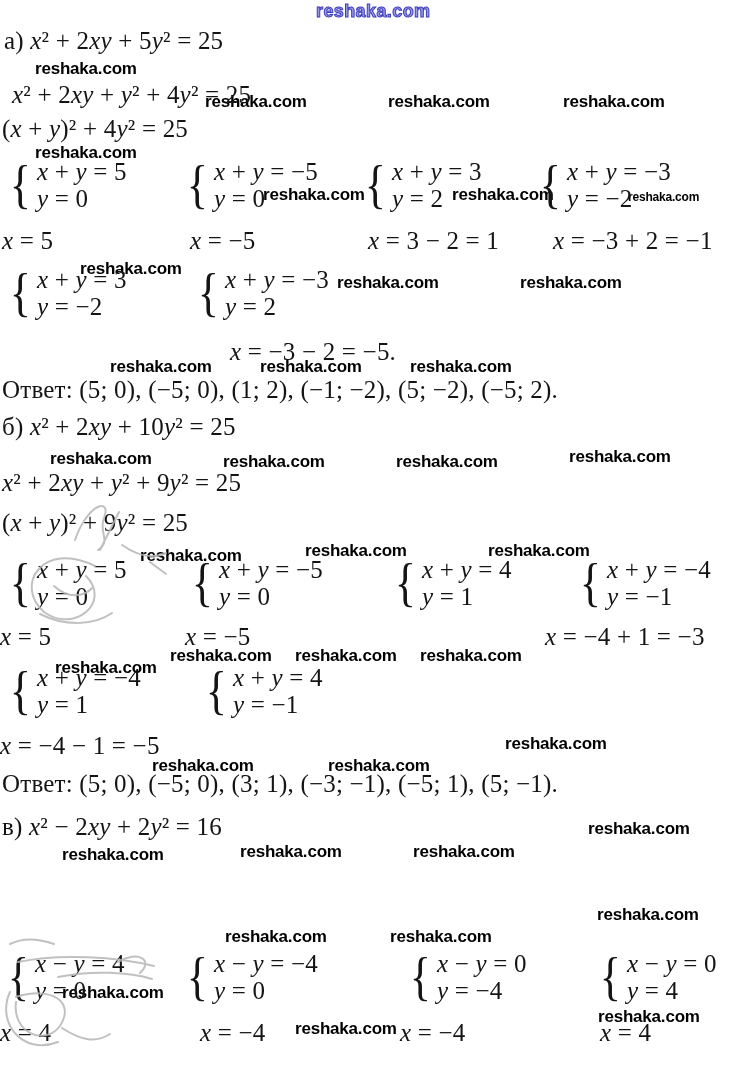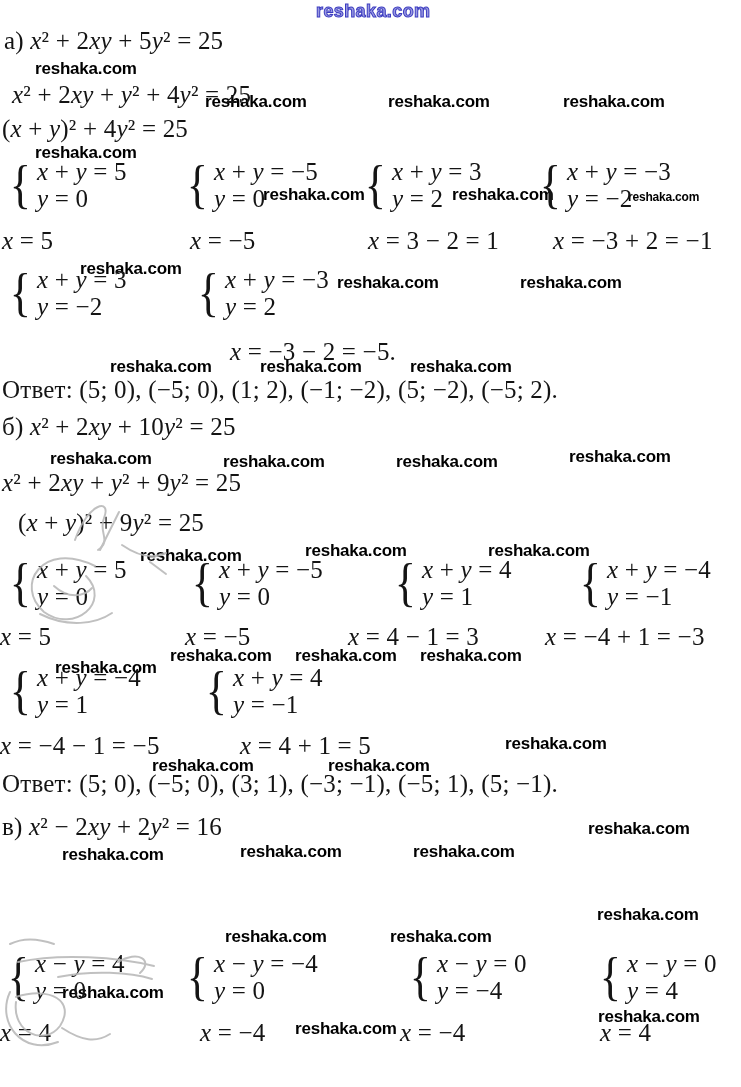--- a/index.html
+++ b/index.html
@@ -160,21 +160,21 @@
       <span class="sline"><i>y</i> = 2</span>
     </span>
   </div>
 
   <div class="math" style="left:230px;top:337px"><i>x</i> = −3 − 2 = −5.</div>
 
   <div class="math" style="left:2px;top:375px">Ответ: (5; 0), (−5; 0), (1; 2), (−1; −2), (5; −2), (−5; 2).</div>
 
   <div class="math" style="left:2px;top:412px">б) <i>x</i>² + 2<i>x</i><i>y</i> + 10<i>y</i>² = 25</div>
   <div class="math" style="left:2px;top:468px"><i>x</i>² + 2<i>x</i><i>y</i> + <i>y</i>² + 9<i>y</i>² = 25</div>
-  <div class="math" style="left:18px;top:508px">(<i>x</i> + <i>y</i>)² + 9<i>y</i>² = 25</div>
+  <div class="math" style="left:2px;top:508px">(<i>x</i> + <i>y</i>)² + 9<i>y</i>² = 25</div>
 
   <div class="system" style="left:8px;top:556px">
     <span class="brace">{</span>
     <span class="slines">
       <span class="sline"><i>x</i> + <i>y</i> = 5</span>
       <span class="sline"><i>y</i> = 0</span>
     </span>
   </div>
   <div class="system" style="left:190px;top:556px">
     <span class="brace">{</span>
@@ -193,40 +193,38 @@
   <div class="system" style="left:578px;top:556px">
     <span class="brace">{</span>
     <span class="slines">
       <span class="sline"><i>x</i> + <i>y</i> = −4</span>
       <span class="sline"><i>y</i> = −1</span>
     </span>
   </div>
 
   <div class="math" style="left:0px;top:622px"><i>x</i> = 5</div>
   <div class="math" style="left:185px;top:622px"><i>x</i> = −5</div>
-  <div class="math" style="left:348px;top:622px"><i>x</i> = 4 − 1 = 3</div>
   <div class="math" style="left:545px;top:622px"><i>x</i> = −4 + 1 = −3</div>
 
   <div class="system" style="left:8px;top:664px">
     <span class="brace">{</span>
     <span class="slines">
       <span class="sline"><i>x</i> + <i>y</i> = −4</span>
       <span class="sline"><i>y</i> = 1</span>
     </span>
   </div>
   <div class="system" style="left:204px;top:664px">
     <span class="brace">{</span>
     <span class="slines">
       <span class="sline"><i>x</i> + <i>y</i> = 4</span>
       <span class="sline"><i>y</i> = −1</span>
     </span>
   </div>
 
   <div class="math" style="left:0px;top:731px"><i>x</i> = −4 − 1 = −5</div>
-  <div class="math" style="left:240px;top:731px"><i>x</i> = 4 + 1 = 5</div>
 
   <div class="math" style="left:2px;top:769px">Ответ: (5; 0), (−5; 0), (3; 1), (−3; −1), (−5; 1), (5; −1).</div>
 
   <div class="math" style="left:2px;top:812px">в) <i>x</i>² − 2<i>x</i><i>y</i> + 2<i>y</i>² = 16</div>
 
   <div class="system" style="left:6px;top:950px">
     <span class="brace">{</span>
     <span class="slines">
       <span class="sline"><i>x</i> − <i>y</i> = 4</span>
       <span class="sline"><i>y</i> = 0</span>

